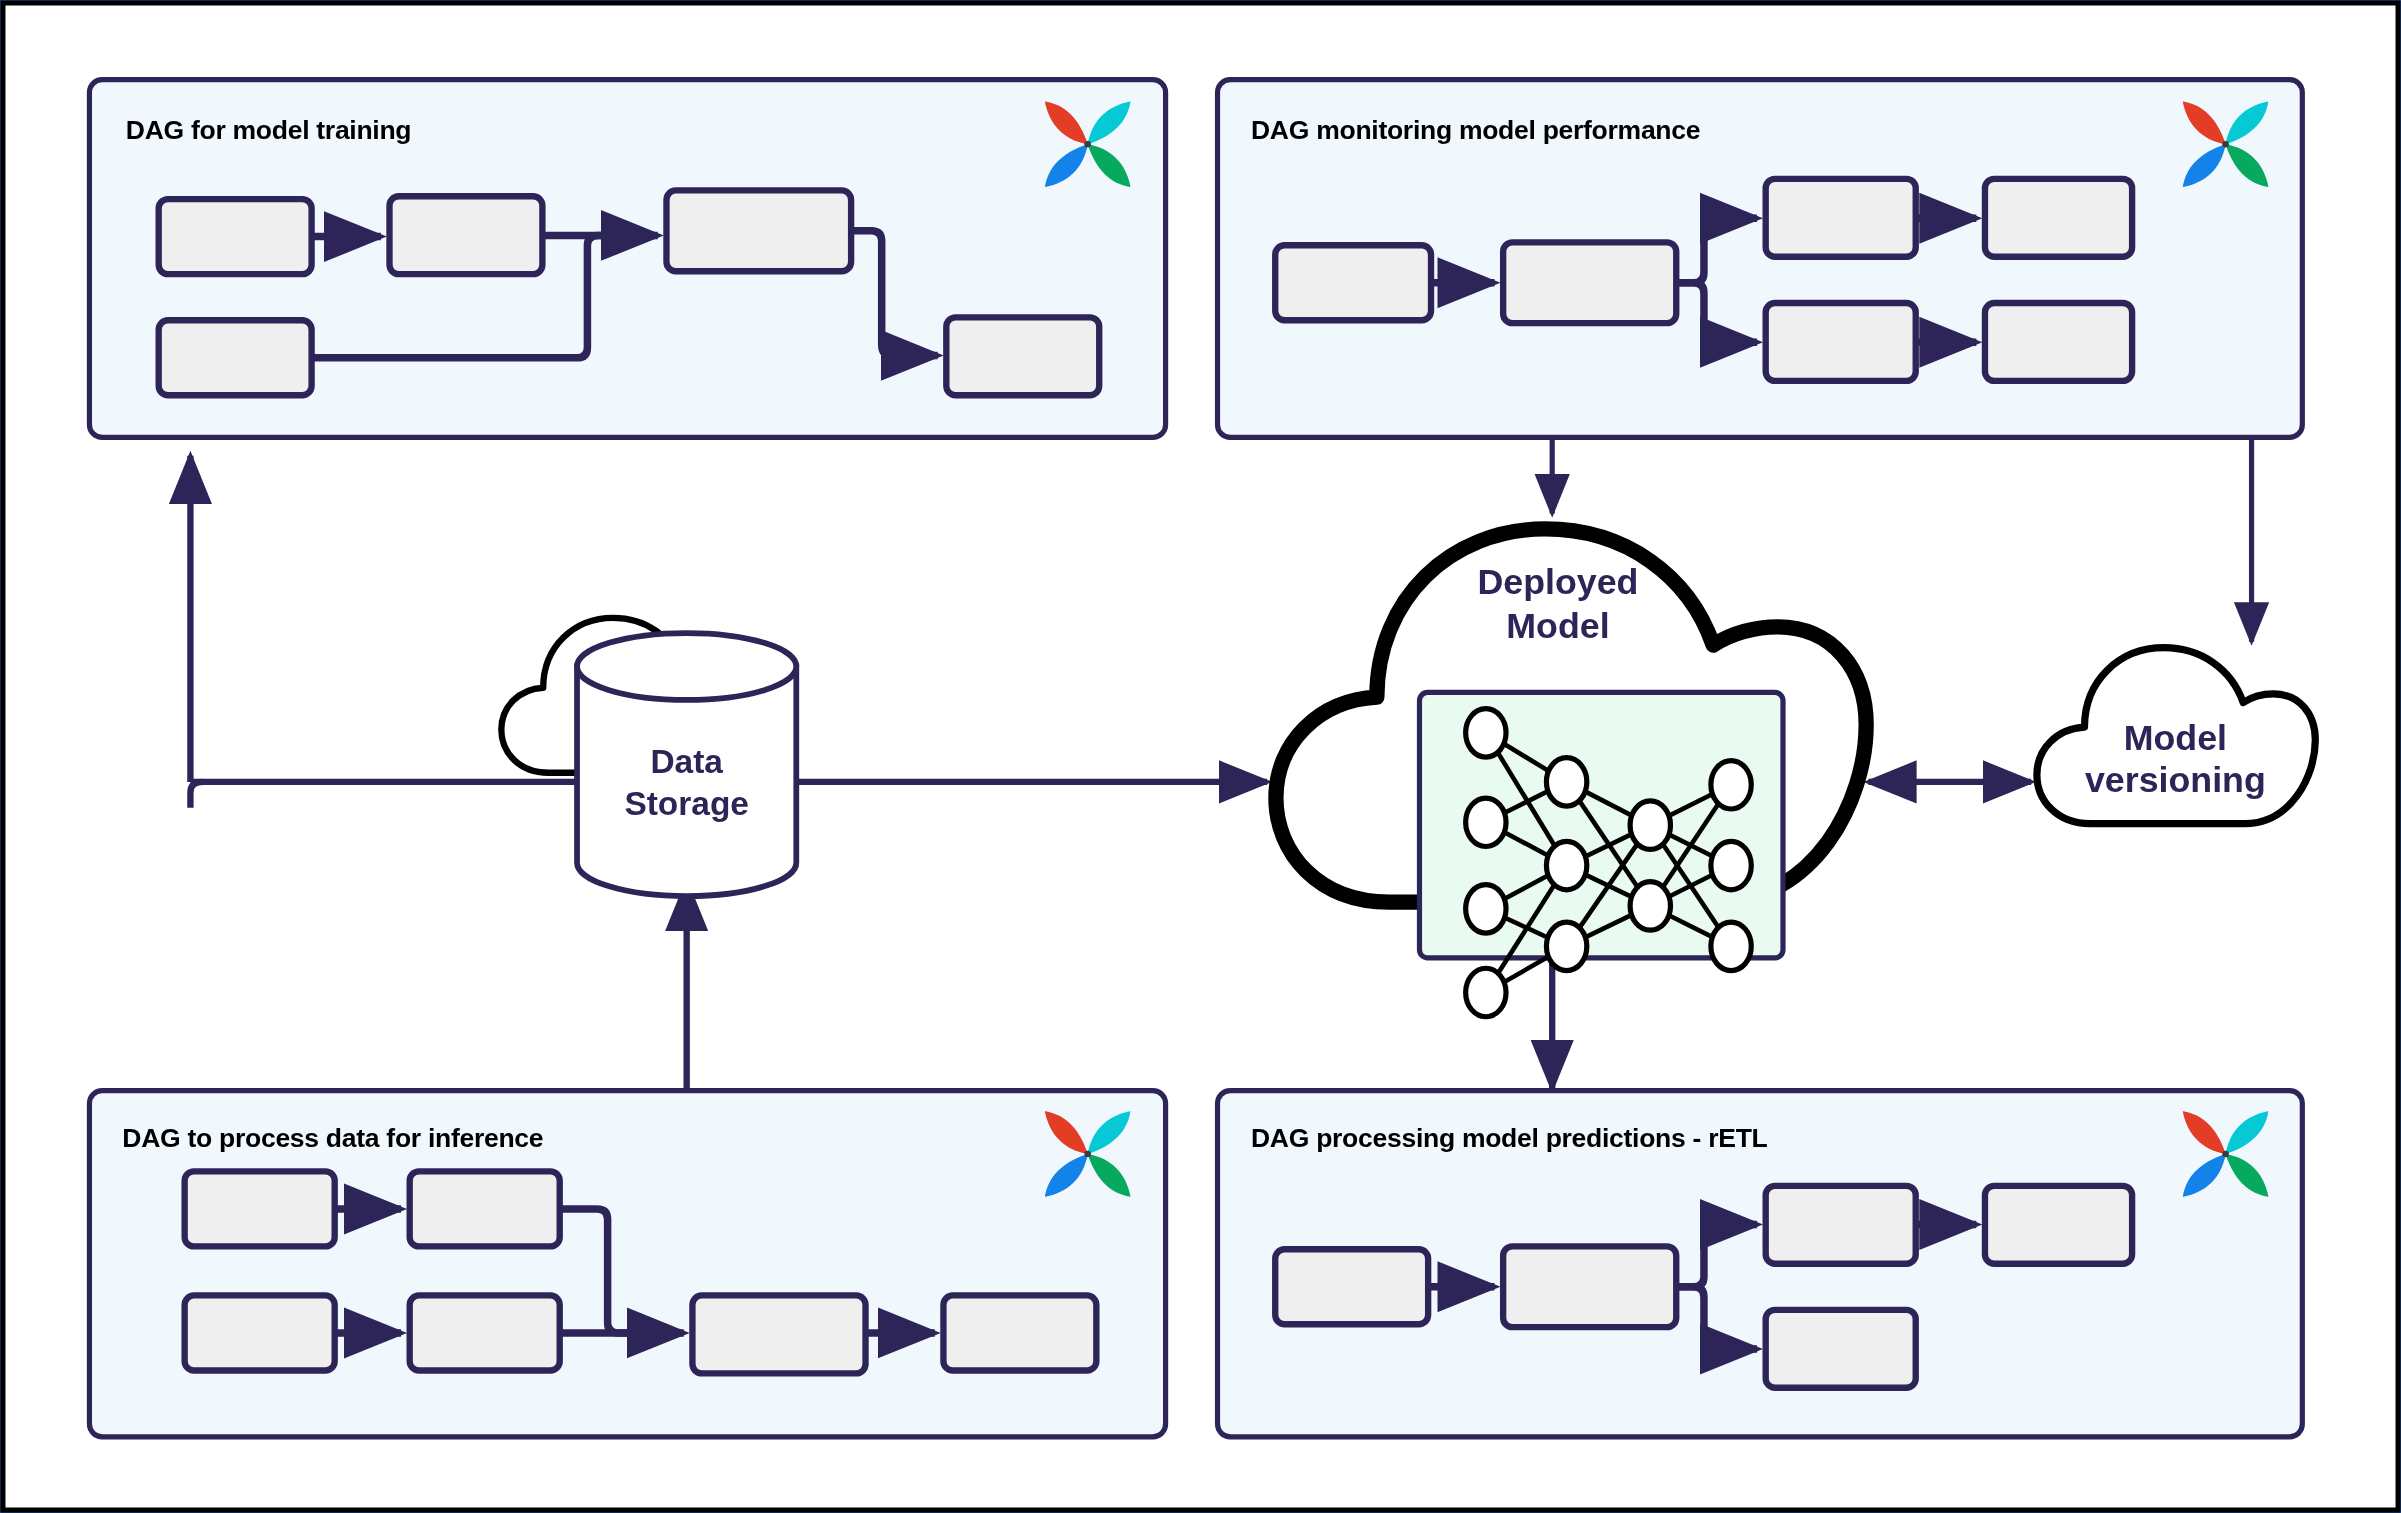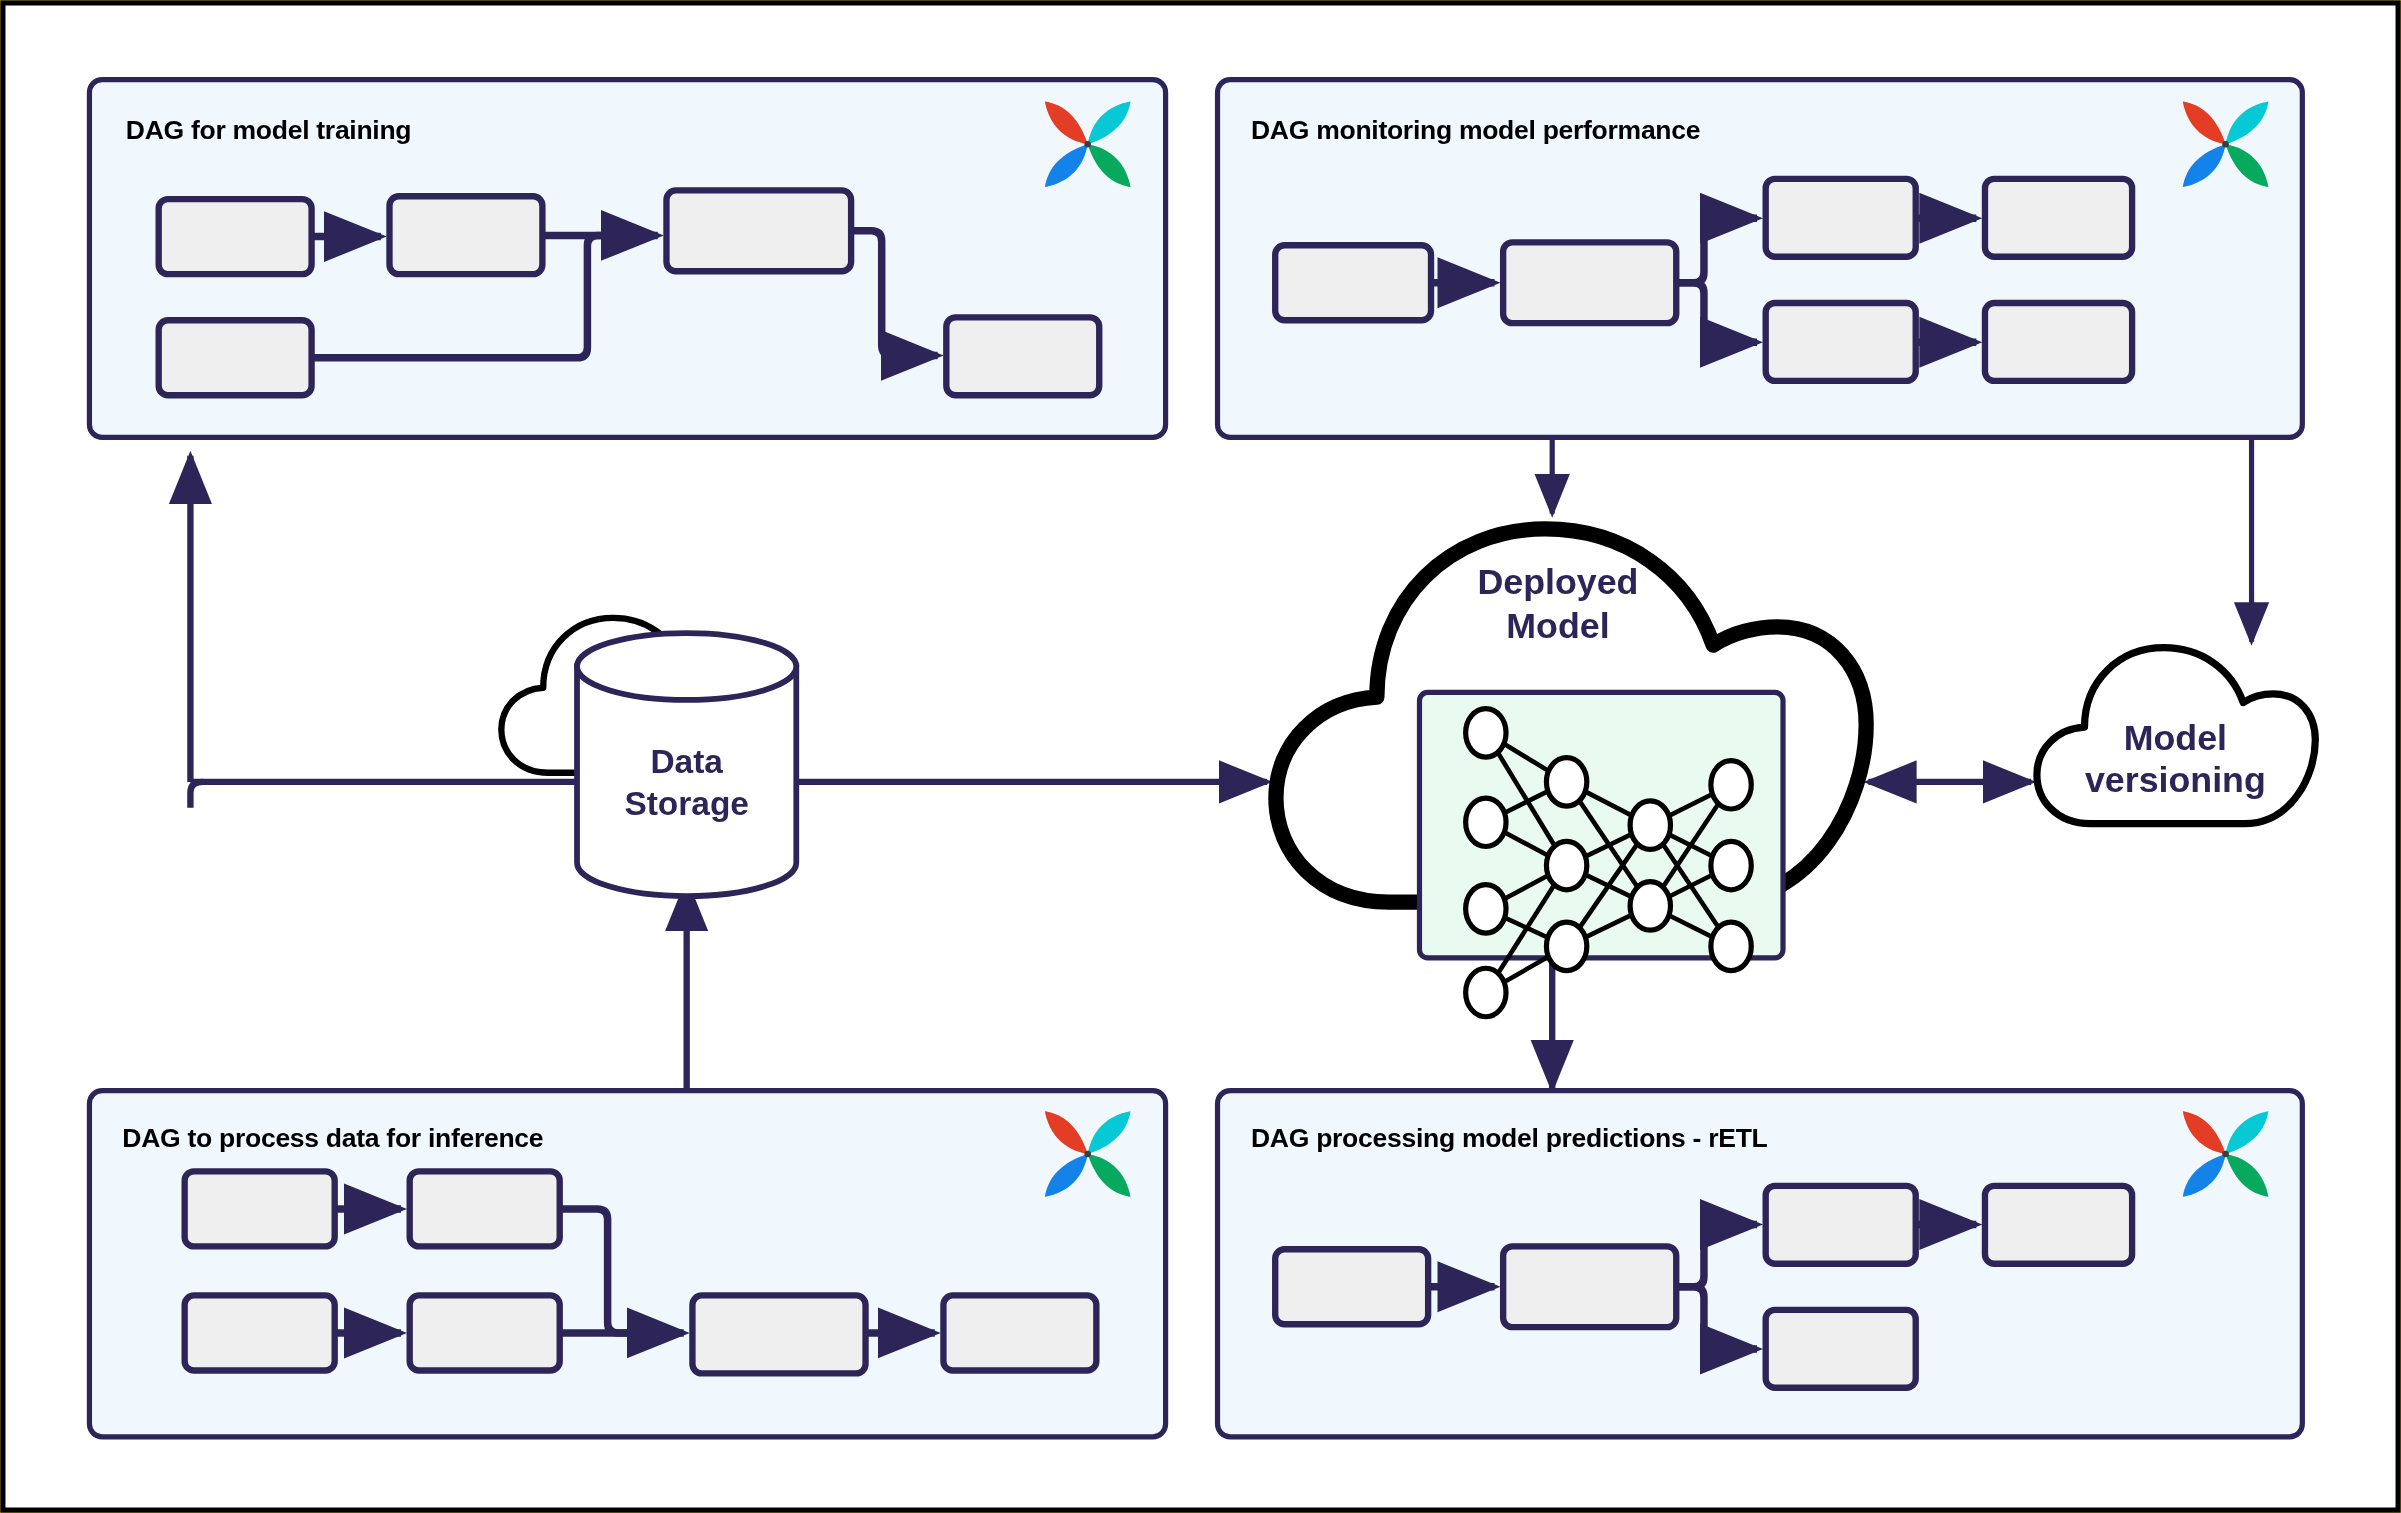--- a/index.html
+++ b/index.html
@@ -6,21 +6,21 @@
   html, body {
     margin: 0;
     padding: 0;
     background: #ffffff;
     font-family: "Liberation Sans", sans-serif;
   }
   #canvas-wrap {
     position: relative;
     width: 2401px;
     height: 1513px;
-    background: #fde047;
+    background: #3b82f6;
     overflow: hidden;
   }
   svg.diagram {
     position: absolute;
     top: 0;
     left: 0;
     width: 2401px;
     height: 1513px;
     display: block;
   }

